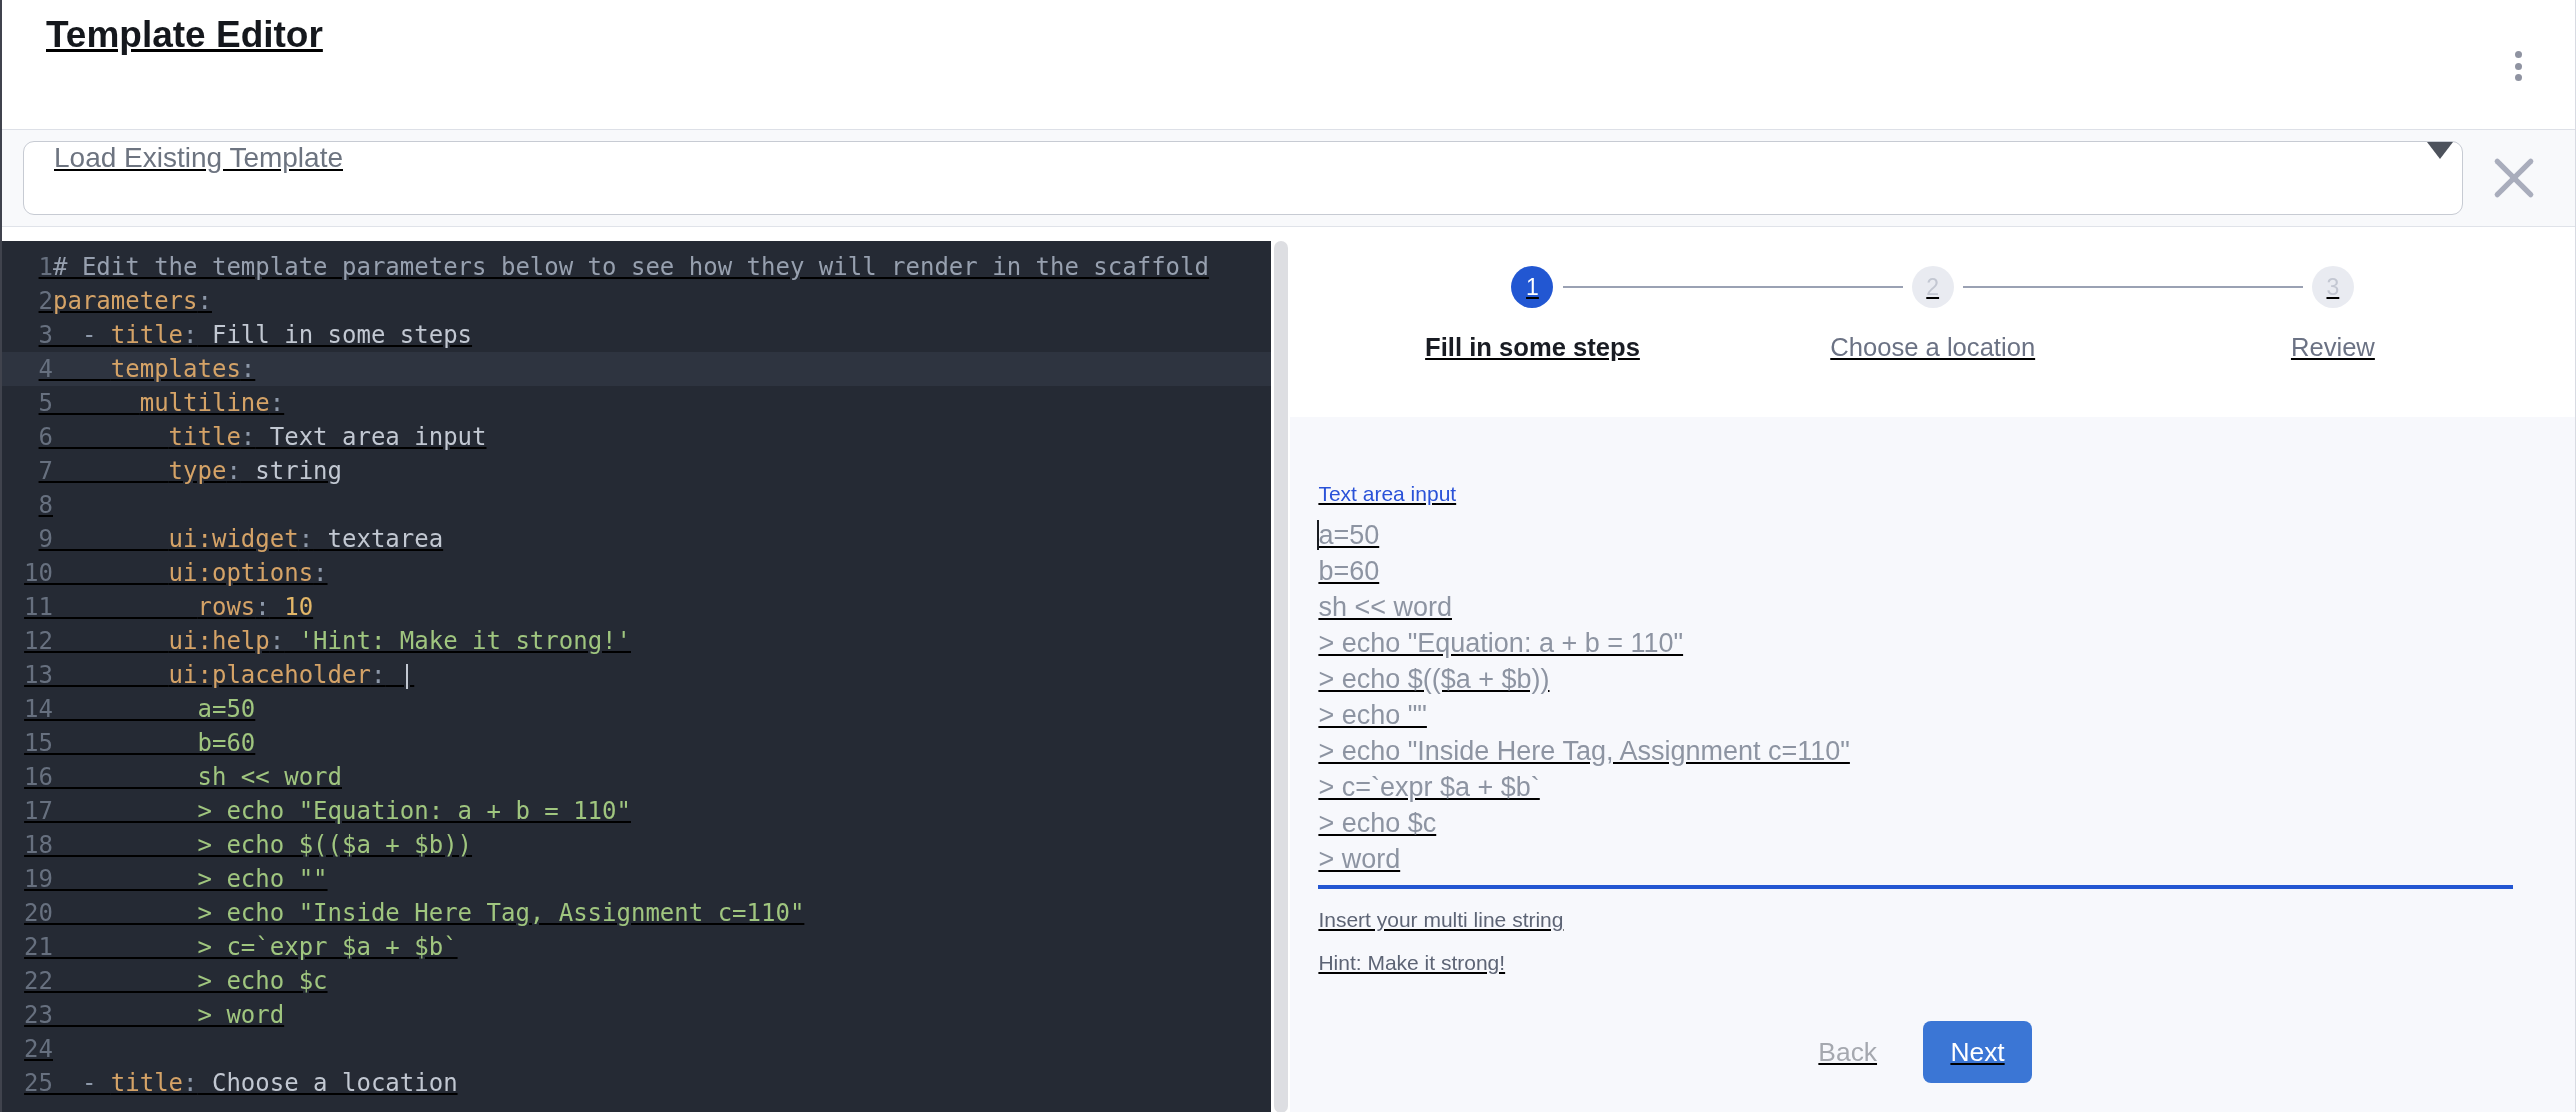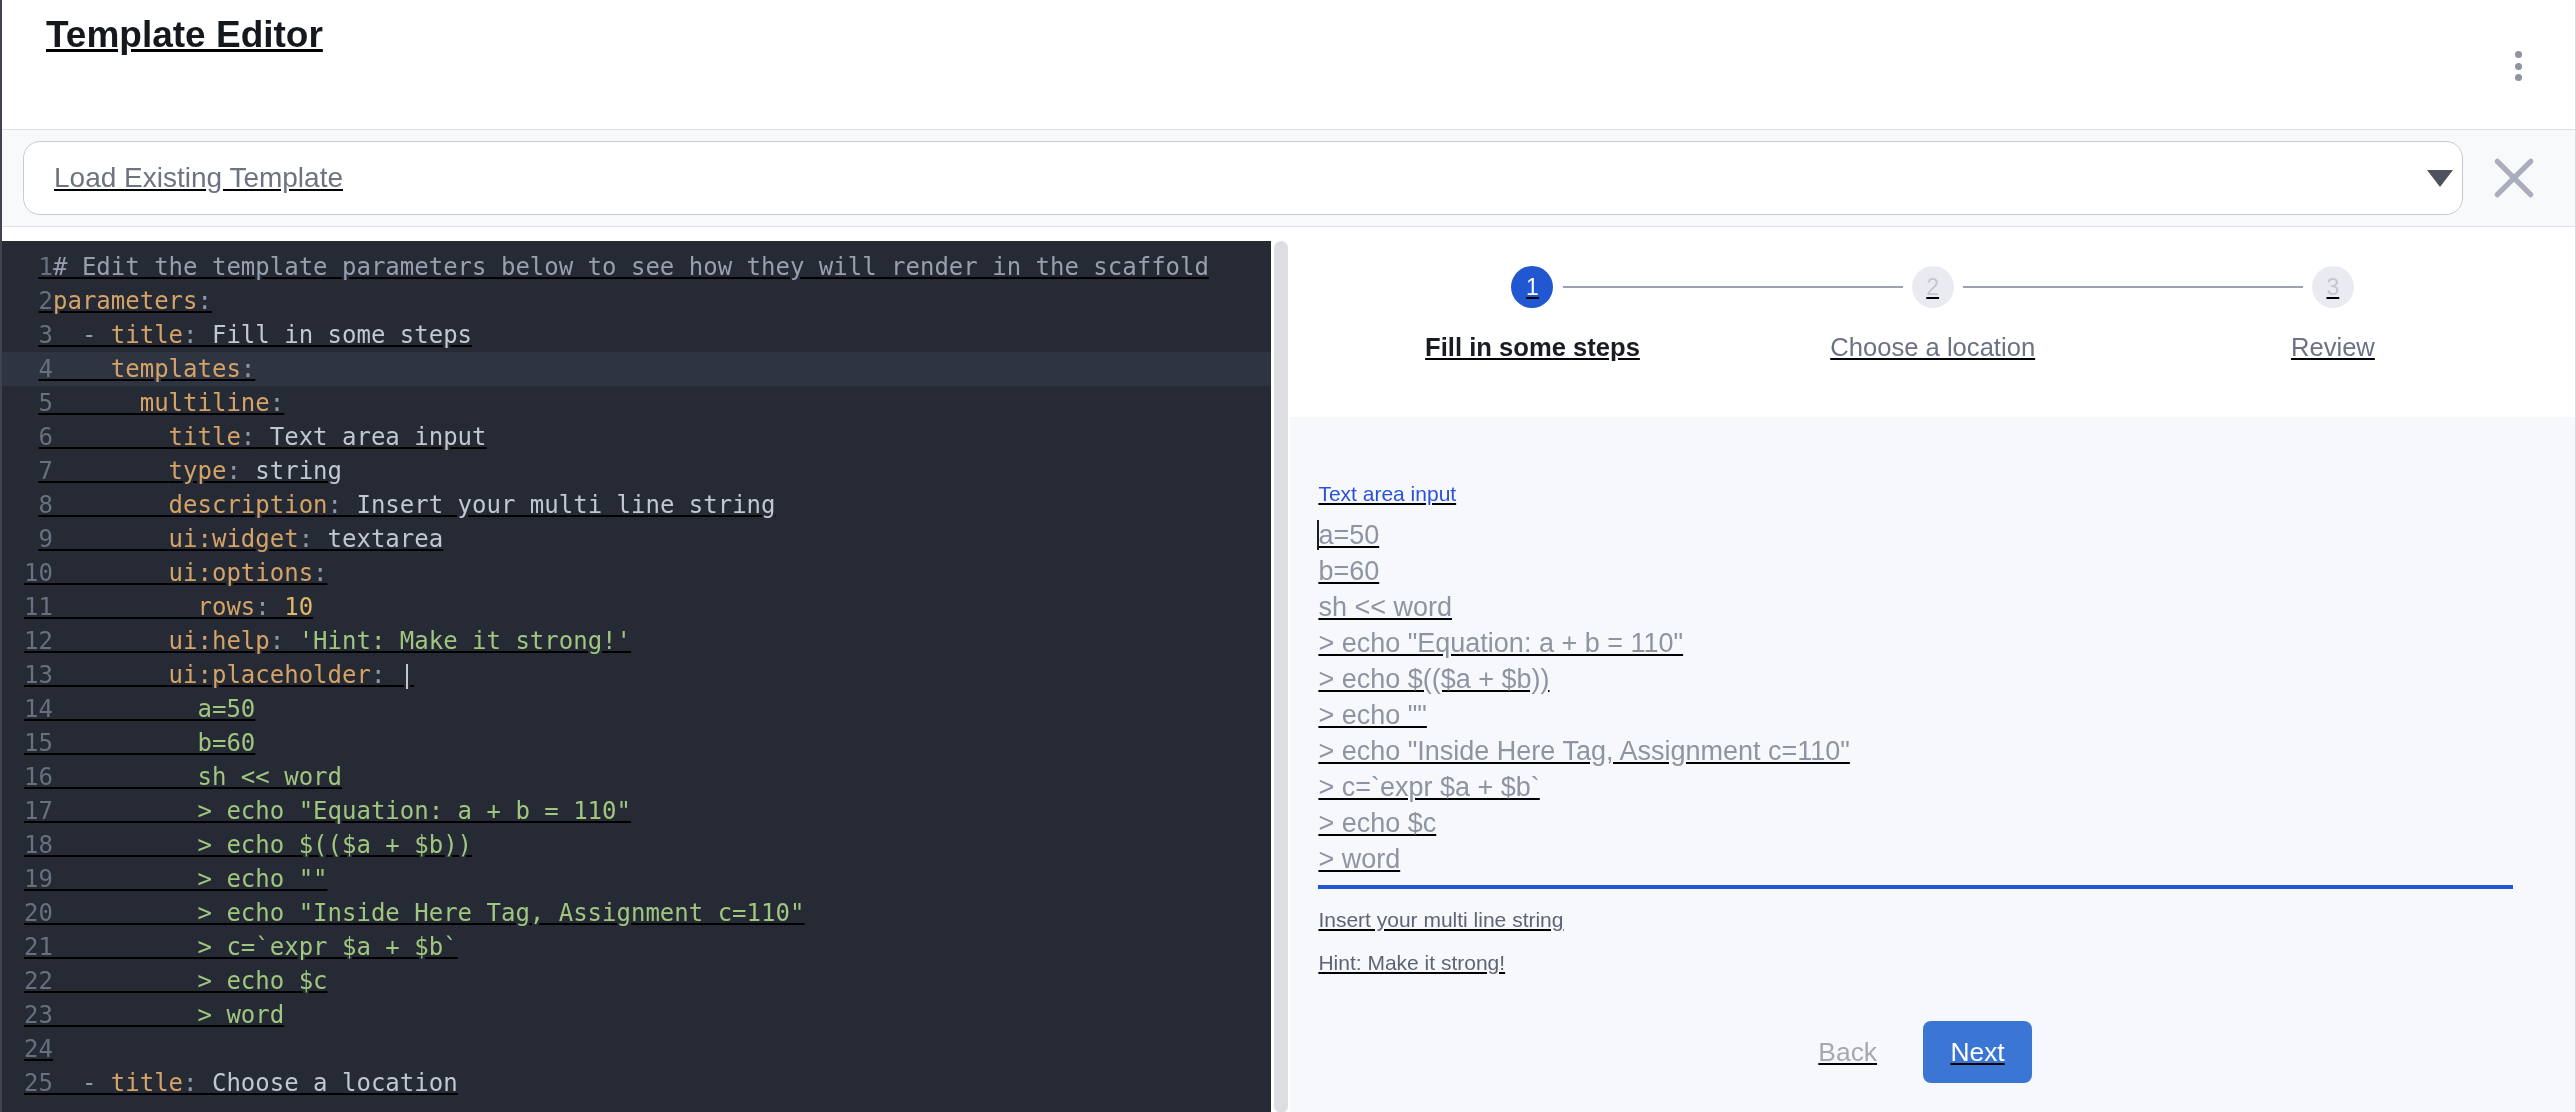--- a/index.html
+++ b/index.html
@@ -14,22 +14,22 @@
             display:flex; justify-content:space-between; align-items:stretch; padding:12.3px 44px 0 44px; }
   .header-title { font-size:37px; font-weight:bold; color:#15181d; line-height:46px; }
   .header-subtitle { font-size:25px; color:#4d535d; margin-top:19.4px; }
   .kebab { align-self:center; margin-top:-8.8px; background:none; border:none; cursor:pointer;
            display:flex; flex-direction:column; gap:4.4px; padding:8.8px; }
   .kebab i { width:7px; height:7px; border-radius:50%; background:#8f93a1; display:block; }
 
   
   .toolbar { height:97px; flex:none; background:#f8f9fb; border-bottom:1.8px solid #e0e3e9;
              display:flex; align-items:center; padding:0 37px 0 21px; gap:26.4px; }
-  .select { flex:1; height:74px; background:#fff; border:1.8px solid #c7cbd3; border-radius:17px;
-            display:flex; align-items:center; padding:0 9px 0 30px; cursor:pointer; }
+  .select { flex:1; height:74px; background:#fff; border:1.8px solid #c7cbd3; border-radius:11px;
+            display:flex; padding:0 9px 0 30px; cursor:pointer; }
   .select-text { font-size:28px; color:#6d7480; }
   .caret { margin-left:auto; width:0; height:0; border-left:13.2px solid transparent;
            border-right:13.2px solid transparent; border-top:17px solid #4d525c; }
   .clear-btn { background:none; border:none; cursor:pointer; width:49px; height:49px;
                display:flex; align-items:center; justify-content:center; }
 
   
   .main { flex:1; display:flex; min-height:0; background:#fff; }
 
   
@@ -115,21 +115,21 @@
   <div class="main">
 
     <div class="editor" id="editor">
         <div class="cl"><span class="ln">1</span><span class="code"><span class="t-c"># Edit the template parameters below to see how they will render in the scaffold</span></span></div>
         <div class="cl"><span class="ln">2</span><span class="code"><span class="t-k">parameters</span><span class="t-p">:</span></span></div>
         <div class="cl"><span class="ln">3</span><span class="code"><span class="t-p">  - </span><span class="t-k">title</span><span class="t-p">:</span><span class="t-v"> Fill in some steps</span></span></div>
         <div class="cl active"><span class="ln">4</span><span class="code"><span class="t-p">    </span><span class="t-k">templates</span><span class="t-p">:</span></span></div>
         <div class="cl"><span class="ln">5</span><span class="code"><span class="t-p">      </span><span class="t-k">multiline</span><span class="t-p">:</span></span></div>
         <div class="cl"><span class="ln">6</span><span class="code"><span class="t-p">        </span><span class="t-k">title</span><span class="t-p">:</span><span class="t-v"> Text area input</span></span></div>
         <div class="cl"><span class="ln">7</span><span class="code"><span class="t-p">        </span><span class="t-k">type</span><span class="t-p">:</span><span class="t-v"> string</span></span></div>
-        <div class="cl"><span class="ln">8</span><span class="code"><span class="t-p">        </span><span class="t-k">description</span><span class="t-p">:</span><span class="t-v"> Insert your multi line string</span></span></div>
+        <div class="cl"><span class="ln">8</span></div>
         <div class="cl"><span class="ln">9</span><span class="code"><span class="t-p">        </span><span class="t-k">ui:widget</span><span class="t-p">:</span><span class="t-v"> textarea</span></span></div>
         <div class="cl"><span class="ln">10</span><span class="code"><span class="t-p">        </span><span class="t-k">ui:options</span><span class="t-p">:</span></span></div>
         <div class="cl"><span class="ln">11</span><span class="code"><span class="t-p">          </span><span class="t-k">rows</span><span class="t-p">:</span><span class="t-num"> 10</span></span></div>
         <div class="cl"><span class="ln">12</span><span class="code"><span class="t-p">        </span><span class="t-k">ui:help</span><span class="t-p">:</span><span class="t-s"> 'Hint: Make it strong!'</span></span></div>
         <div class="cl"><span class="ln">13</span><span class="code"><span class="t-p">        </span><span class="t-k">ui:placeholder</span><span class="t-p">:</span><span class="t-v"> |</span></span></div>
         <div class="cl"><span class="ln">14</span><span class="code"><span class="t-s">          a=50</span></span></div>
         <div class="cl"><span class="ln">15</span><span class="code"><span class="t-s">          b=60</span></span></div>
         <div class="cl"><span class="ln">16</span><span class="code"><span class="t-s">          sh &lt;&lt; word</span></span></div>
         <div class="cl"><span class="ln">17</span><span class="code"><span class="t-s">          &gt; echo "Equation: a + b = 110"</span></span></div>
         <div class="cl"><span class="ln">18</span><span class="code"><span class="t-s">          &gt; echo $(($a + $b))</span></span></div>

